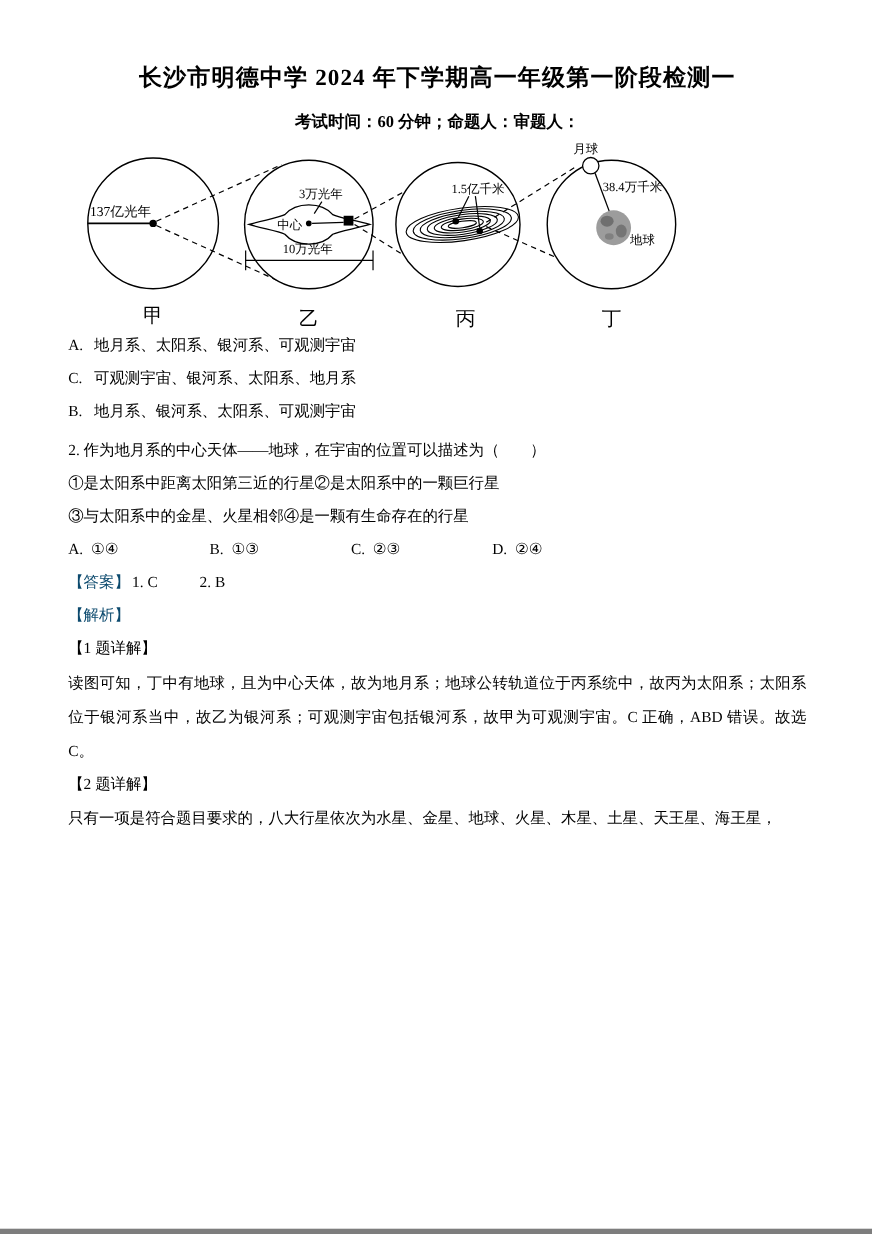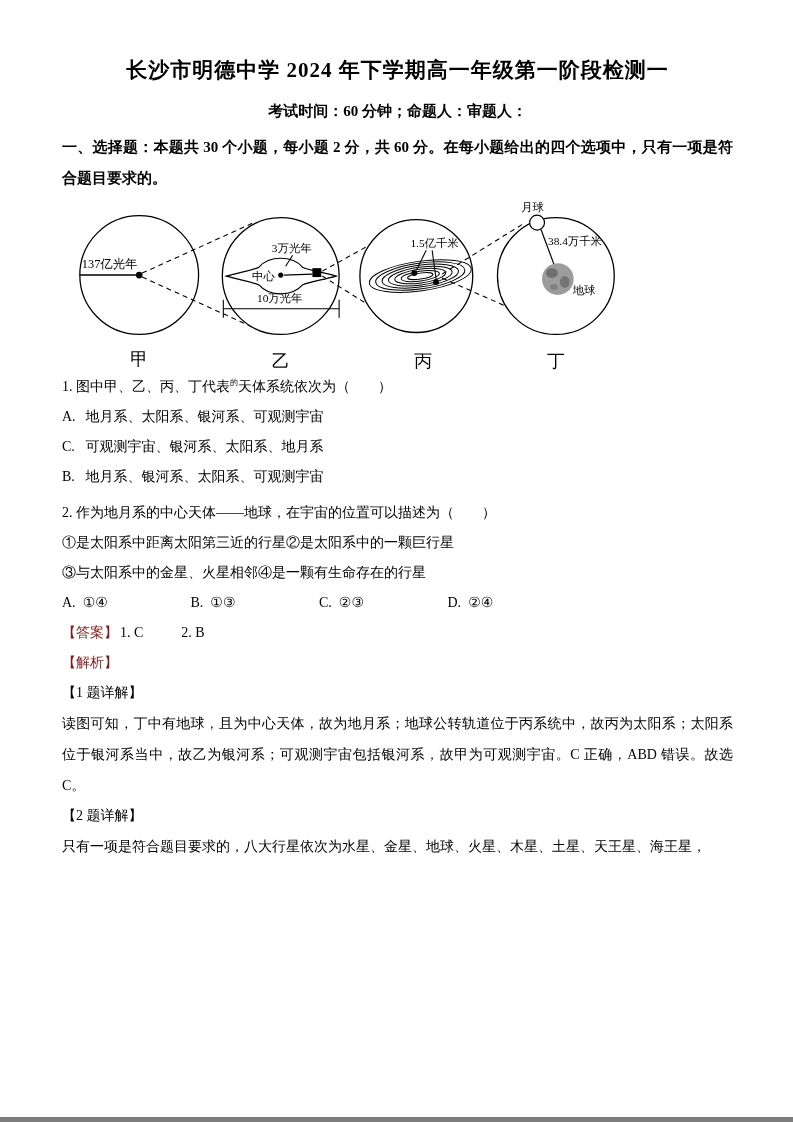--- a/index.html
+++ b/index.html
@@ -15,36 +15,35 @@
   .section-heading { font-size:15px; font-weight:bold; line-height:31px; text-align:justify; margin-top:10px; }
   .intro { font-size:14px; line-height:27px; text-indent:2em; text-align:justify; margin-top:6px; }
   .figure { width:673px; height:178px; margin-top:0; }
   .figure svg { display:block; }
   .line { font-size:14px; line-height:30px; white-space:nowrap; }
   .q2-stem { margin-top:6px; }
   .okey { display:inline-block; }
   .opt-key { display:inline-block; min-width:20px; }
   .opt-cell { display:inline-block; width:125px; }
   .opt-cell .opt-text { margin-left:7px; }
-  .blue { color:#7f1d1d; }
+  .blue { color:#0c4a6e; }
   .ans-val1 { display:inline-block; margin-left:2px; }
   .ans-val2 { display:inline-block; margin-left:38px; }
   .expl { font-size:14px; line-height:31px; text-align:justify; text-justify:inter-ideograph; }
   sup.ins { font-size:8px; vertical-align:super; line-height:0; }
   .bottom-bar { position:absolute; left:0; bottom:0; width:793px; height:5px; background:#7d7d7d; }
   text { font-family:"Liberation Serif","DejaVu Serif",serif; fill:#000; }
 </style>
 </head>
 <body>
 
 <div class="page">
 
   <div class="title">长沙市明德中学 2024 年下学期高一年级第一阶段检测一</div>
   <div class="exam-info">考试时间：60 分钟；命题人：审题人：</div>
-  <div class="section-heading">一、选择题：本题共 30 个小题，每小题 2 分，共 60 分。在每小题给出的四个选项中，只有一项是符合题目要求的。</div>
 
   <div class="figure">
     <svg width="673" height="178" viewBox="0 0 680 178">
 
       <g>
         <circle cx="78" cy="81" r="60" fill="#fff" stroke="#000" stroke-width="1.3"></circle>
         <line x1="18" y1="81" x2="78" y2="81" stroke="#000" stroke-width="1.5"></line>
         <circle cx="78" cy="81" r="3.4" fill="#000"></circle>
         <text x="20" y="74" font-size="12.5">137亿光年</text>
         <text x="78" y="172" font-size="18" text-anchor="middle">甲</text>
@@ -111,21 +110,20 @@
           <ellipse cx="495" cy="79" rx="6" ry="5" fill="#6f6f6f"></ellipse>
           <ellipse cx="508" cy="88" rx="5" ry="6" fill="#757575"></ellipse>
           <ellipse cx="497" cy="93" rx="4" ry="3" fill="#808080"></ellipse>
         </g>
         <text x="516" y="100" font-size="11.5">地球</text>
         <text x="499" y="174" font-size="18" text-anchor="middle">丁</text>
       </g>
     </svg>
   </div>
 
-  <div class="line"><span>1. 图中甲、乙、丙、丁代表</span><sup class="ins">的</sup><span>天体系统依次为（　　）</span></div>
   <div class="line"><span class="opt-key">A.</span> <span>地月系、太阳系、银河系、可观测宇宙</span></div>
   <div class="line"><span class="opt-key">C.</span> <span>可观测宇宙、银河系、太阳系、地月系</span></div>
   <div class="line"><span class="opt-key">B.</span> <span>地月系、银河系、太阳系、可观测宇宙</span></div>
 
   <div class="line q2-stem">2. 作为地月系的中心天体——地球，在宇宙的位置可以描述为（　　）</div>
   <div class="line">①是太阳系中距离太阳第三近的行星②是太阳系中的一颗巨行星</div>
   <div class="line">③与太阳系中的金星、火星相邻④是一颗有生命存在的行星</div>
   <div class="line">
     <span class="opt-cell"><span class="okey">A.</span><span class="opt-text">①④</span></span>
     <span class="opt-cell"><span class="okey">B.</span><span class="opt-text">①③</span></span>

